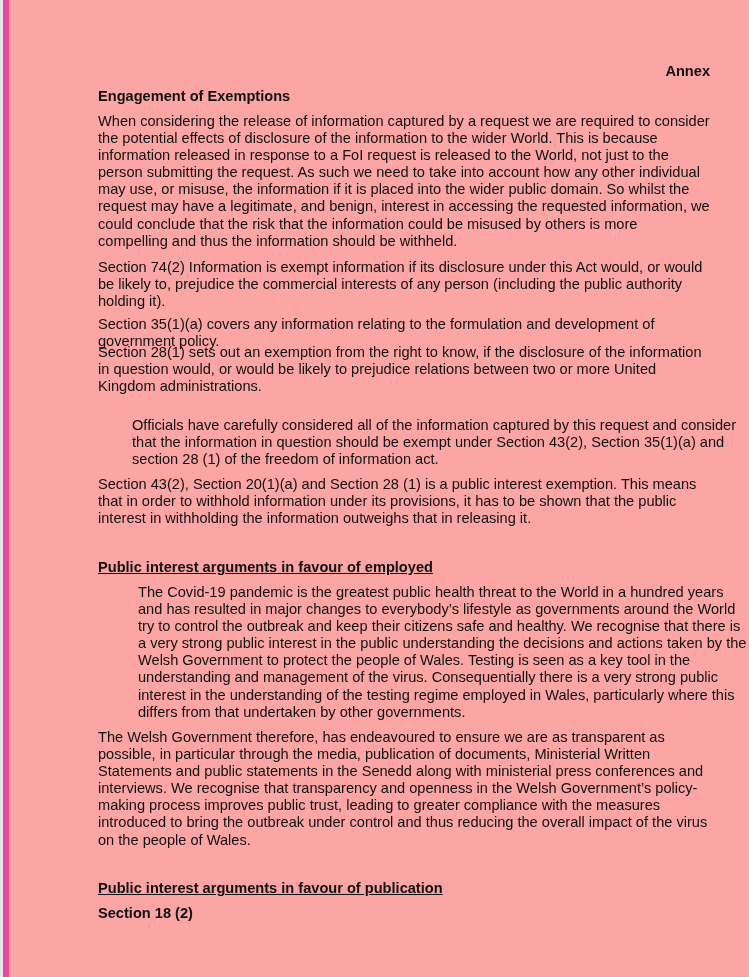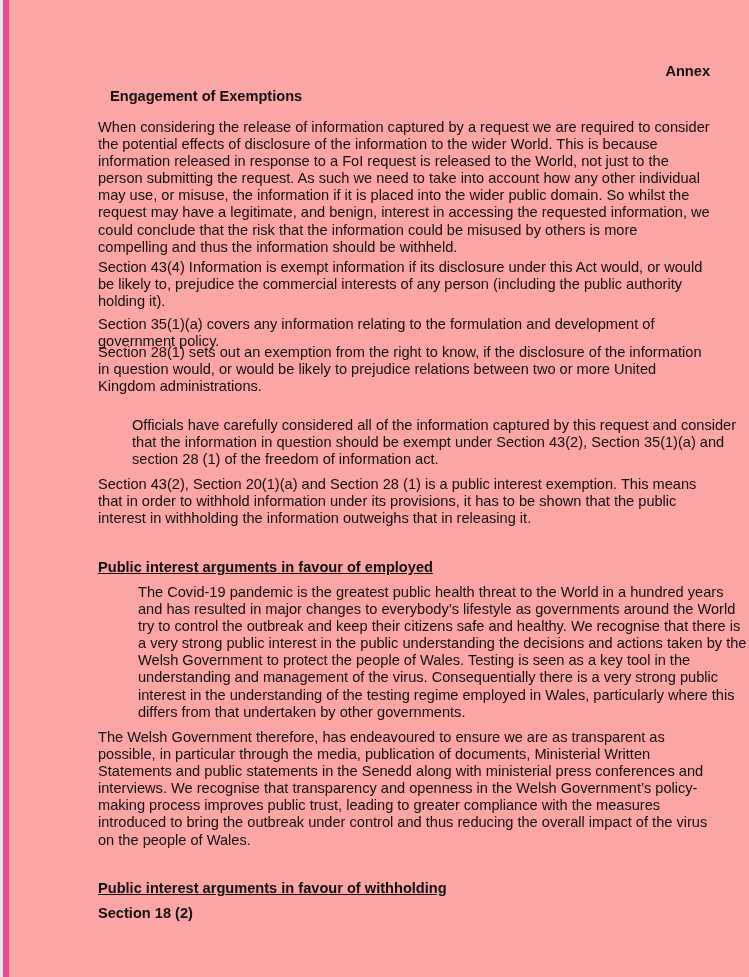--- a/index.html
+++ b/index.html
@@ -19,45 +19,45 @@
     position: absolute; left: 89px; top: 0; width: 612px;
     font-size: 14.6px; line-height: 17.1px;
   }
   .annex {
     position: absolute; top: 63px; right: 0;
     font-weight: bold; font-size: 14.6px;
   }
   .h-bold { font-weight: bold; margin: 0; }
   .h-under { font-weight: bold; text-decoration: underline; margin: 0; }
   p { margin: 0; }
-  #title { position: absolute; top: 88px; left: 12px; text-align: center; }
-  #intro { position: absolute; top: 119px; left: 0; width: 612px; }
+  #title { position: absolute; top: 88px; left: 0; text-align: center; }
+  #intro { position: absolute; top: 113px; left: 0; width: 612px; }
   #s432 { position: absolute; top: 259px; left: 0; width: 612px; }
   #s351 { position: absolute; top: 316px; left: 0; width: 612px; }
   #s281 { position: absolute; top: 344px; left: 0; width: 612px; }
   #officials { position: absolute; top: 417px; left: 0; width: 612px; margin-left: 34px; }
   #pie { position: absolute; top: 476px; left: 0; width: 612px; }
   #h-release { position: absolute; top: 559px; left: 0; }
   #covid { position: absolute; top: 584px; left: 0; width: 612px; margin-left: 40px; }
   #welsh { position: absolute; top: 729px; left: 0; width: 612px; }
   #h-withhold { position: absolute; top: 880px; left: 0; }
   #sec43 { position: absolute; top: 905px; left: 0; }
 </style>
 </head>
 <body>
 
 <div class="page">
   <div class="content">
     <div class="annex">Annex</div>
     <p id="title" class="h-bold">Engagement of Exemptions</p>
     <p id="intro">When considering the release of information captured by a request we are required to consider the potential effects of disclosure of the information to the wider World. This is because information released in response to a FoI request is released to the World, not just to the person submitting the request.  As such we need to take into account how any other individual may use, or misuse, the information if it is placed into the wider public domain. So whilst the request may have a legitimate, and benign, interest in accessing the requested information, we could conclude that the risk that the information could be misused by others is more compelling and thus the information should be withheld.</p>
-    <p id="s432">Section 43(4) Information is exempt information if its disclosure under this Act would, or would be likely to, prejudice the commercial interests of any person (including the public authority holding it).</p>
+    <p id="s432">Section 74(2) Information is exempt information if its disclosure under this Act would, or would be likely to, prejudice the commercial interests of any person (including the public authority holding it).</p>
     <p id="s351">Section 35(1)(a) covers any information relating to the formulation and development of government policy.</p>
     <p id="s281">Section 28(1) sets out an exemption from the right to know, if the disclosure of the information in question would, or would be likely to prejudice relations between two or more United Kingdom administrations.</p>
     <p id="officials">Officials have carefully considered all of the information captured by this request and consider that the information in question should be exempt under Section 43(2), Section 35(1)(a) and section 28 (1) of the freedom of information act.</p>
     <p id="pie">Section 43(2), Section 20(1)(a) and Section 28 (1) is a public interest exemption. This means that in order to withhold information under its provisions, it has to be shown that the public interest in withholding the information outweighs that in releasing it.</p>
     <p id="h-release" class="h-under">Public interest arguments in favour of employed</p>
     <p id="covid">The Covid-19 pandemic is the greatest public health threat to the World in a hundred years and has resulted in major changes to everybody’s lifestyle as governments around the World try to control the outbreak and keep their citizens safe and healthy. We recognise that there is a very strong public interest in the public understanding the decisions and actions taken by the Welsh Government to protect the people of Wales. Testing is seen as a key tool in the understanding and management of the virus. Consequentially there is a very strong public interest in the understanding of the testing regime employed in Wales, particularly where this differs from that undertaken by other governments.</p>
     <p id="welsh">The Welsh Government therefore, has endeavoured to ensure we are as transparent as possible, in particular through the media, publication of documents, Ministerial Written Statements and public statements in the Senedd along with ministerial press conferences and interviews. We recognise that transparency and openness in the Welsh Government’s policy-making process improves public trust, leading to greater compliance with the measures introduced to bring the outbreak under control and thus reducing the overall impact of the virus on the people of Wales.</p>
-    <p id="h-withhold" class="h-under">Public interest arguments in favour of withholding</p>
+    <p id="h-withhold" class="h-under">Public interest arguments in favour of publication</p>
     <p id="sec43" class="h-bold">Section 18 (2)</p>
   </div>
 </div>
 
 </body></html>

